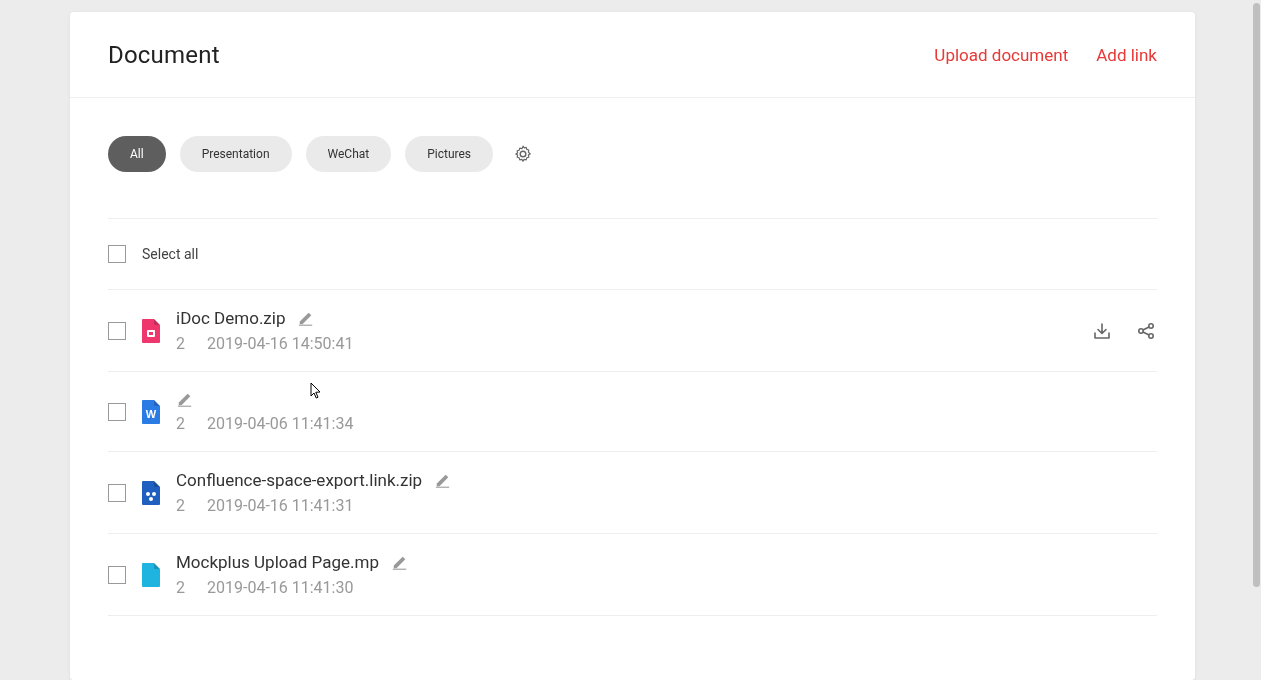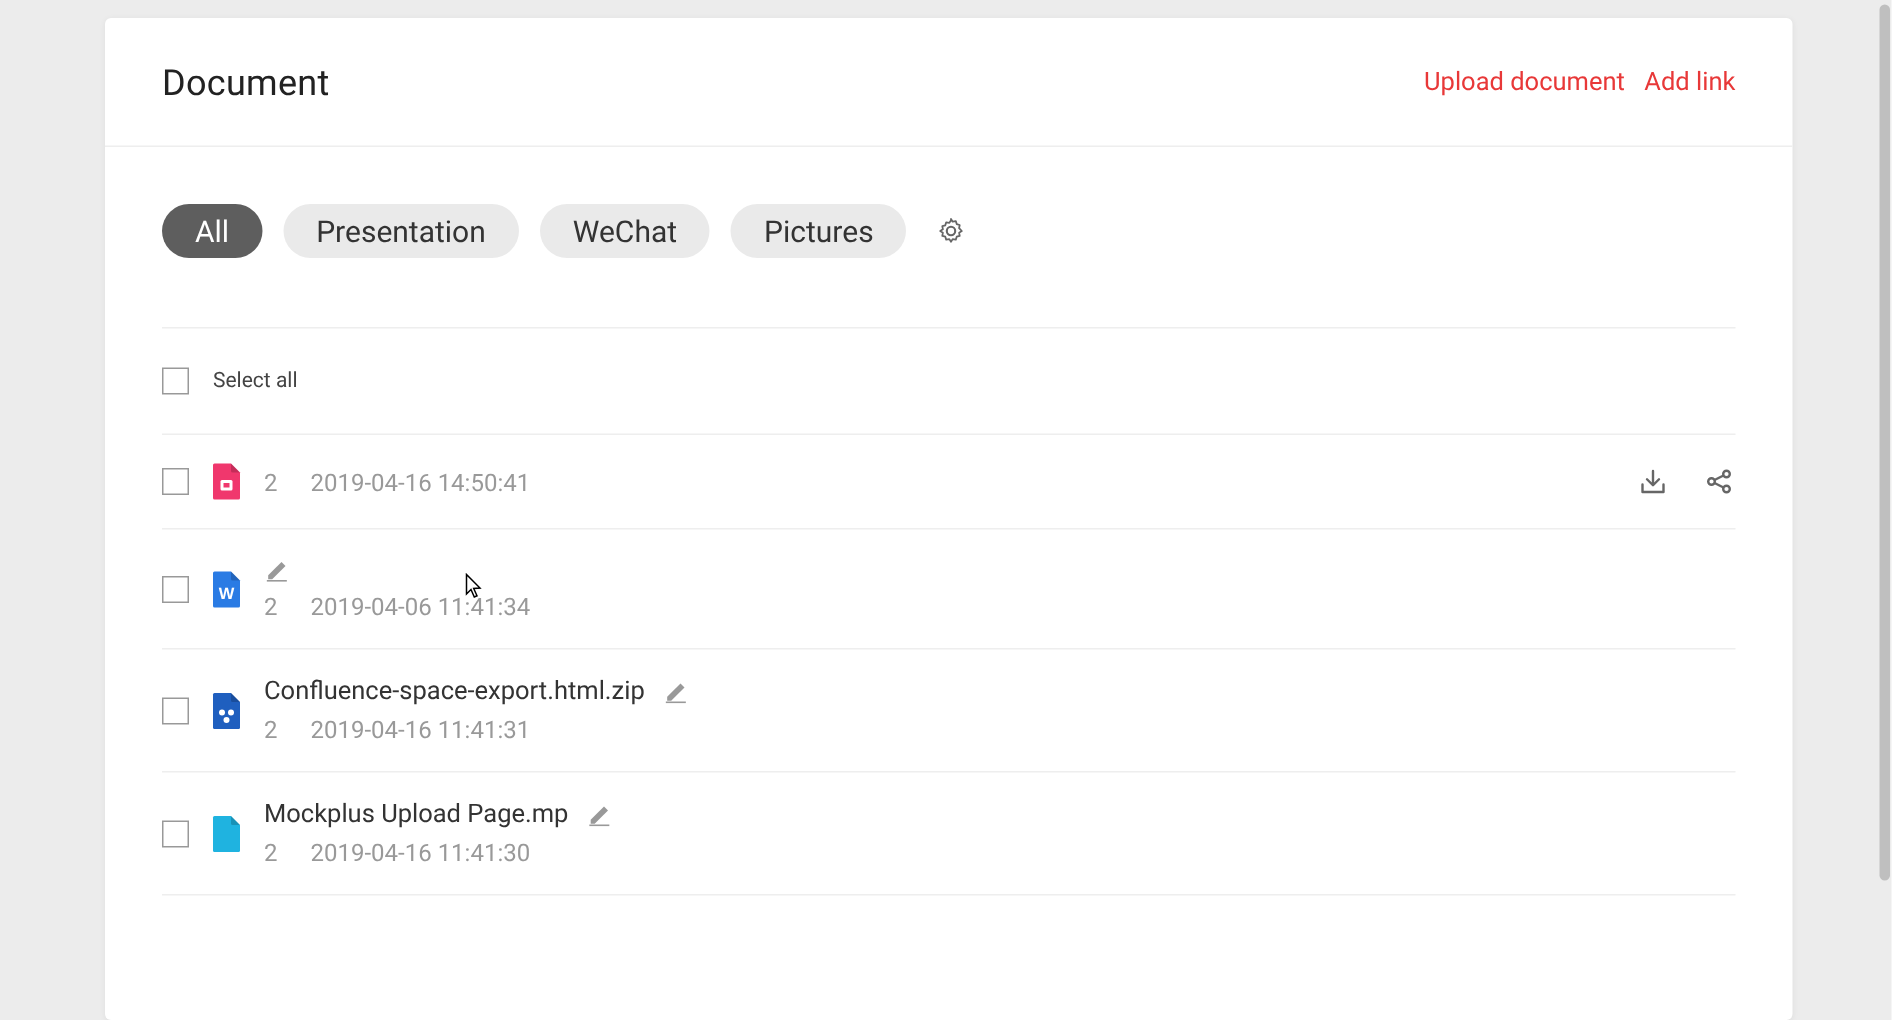--- a/index.html
+++ b/index.html
@@ -31,40 +31,40 @@
       border-bottom: 1px solid #eee;
     }
     .title {
       font-size: 24px;
       font-weight: 400;
       color: #222;
       letter-spacing: 0.2px;
     }
     .header-actions {
       display: flex;
-      gap: 13px;
+      gap: 28px;
     }
     .header-link {
       font-size: 17px;
       color: #e83838;
       cursor: pointer;
     }
     .tabs-row {
       display: flex;
       align-items: center;
       gap: 14px;
       padding: 38px 38px 0 38px;
     }
     .tab {
       height: 36px;
       padding: 0 22px;
       border-radius: 18px;
       background: #eaeaea;
       color: #333;
-      font-size: 20px;
+      font-size: 12px;
       display: flex;
       align-items: center;
       cursor: pointer;
     }
     .tab.active {
       background: #5e5e5e;
       color: #fff;
     }
     .gear-btn {
       width: 20px;
@@ -222,20 +222,28 @@
 
   <div class="row">
         <div class="checkbox"></div>
         <div class="file-icon"><svg viewBox="0 0 22 26" width="22" height="26">
             <path d="M3 1 H14 L20 7 V24 A1 1 0 0 1 19 25 H3 A1 1 0 0 1 2 24 V2 A1 1 0 0 1 3 1 Z" fill="#f0376d"></path>
             <path d="M14 1 L20 7 H15 A1 1 0 0 1 14 6 Z" fill="rgba(0,0,0,0.18)"></path>
             <rect x="7" y="12" width="8" height="7" rx="1" fill="#fff"></rect>
             <rect x="9" y="14" width="4" height="3" fill="#f0376d"></rect>
           </svg></div>
         <div class="file-info">
+          <div class="file-name-line">
+            <span class="file-name">iDoc Demo.zip</span>
+            <div class="edit-btn">
+              <svg width="16" height="18" viewBox="0 0 18 18">
+                <use href="#pencil-path"></use>
+              </svg>
+            </div>
+          </div>
           <div class="file-meta">
             <span>2</span>
             <span>2019-04-16 14:50:41</span>
           </div>
         </div>
         <div class="row-actions">
           <div class="action-btn">
             <svg width="20" height="20" viewBox="0 0 20 20">
               <use href="#download-path"></use>
             </svg>
@@ -272,21 +280,21 @@
         <div class="checkbox"></div>
         <div class="file-icon"><svg viewBox="0 0 22 26" width="22" height="26">
             <path d="M3 1 H14 L20 7 V24 A1 1 0 0 1 19 25 H3 A1 1 0 0 1 2 24 V2 A1 1 0 0 1 3 1 Z" fill="#1f5fbf"></path>
             <path d="M14 1 L20 7 H15 A1 1 0 0 1 14 6 Z" fill="rgba(0,0,0,0.18)"></path>
             <circle cx="8" cy="14" r="2" fill="#fff"></circle>
             <circle cx="14" cy="14" r="2" fill="#fff"></circle>
             <circle cx="11" cy="19" r="2" fill="#fff"></circle>
           </svg></div>
         <div class="file-info">
           <div class="file-name-line">
-            <span class="file-name">Confluence-space-export.html.zip</span>
+            <span class="file-name">Confluence-space-export.link.zip</span>
             <div class="edit-btn">
               <svg width="16" height="18" viewBox="0 0 18 18">
                 <use href="#pencil-path"></use>
               </svg>
             </div>
           </div>
           <div class="file-meta">
             <span>2</span>
             <span>2019-04-16 11:41:31</span>
           </div>

